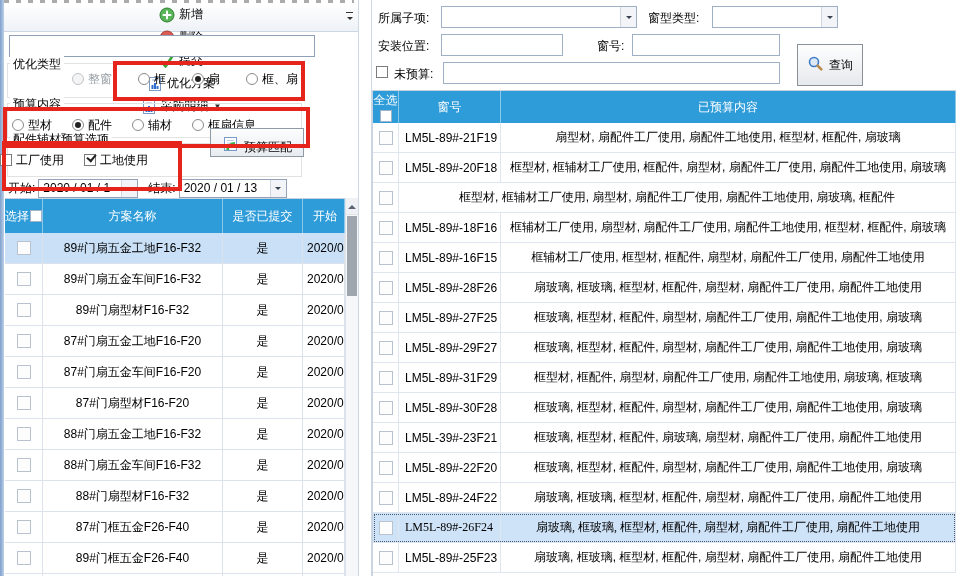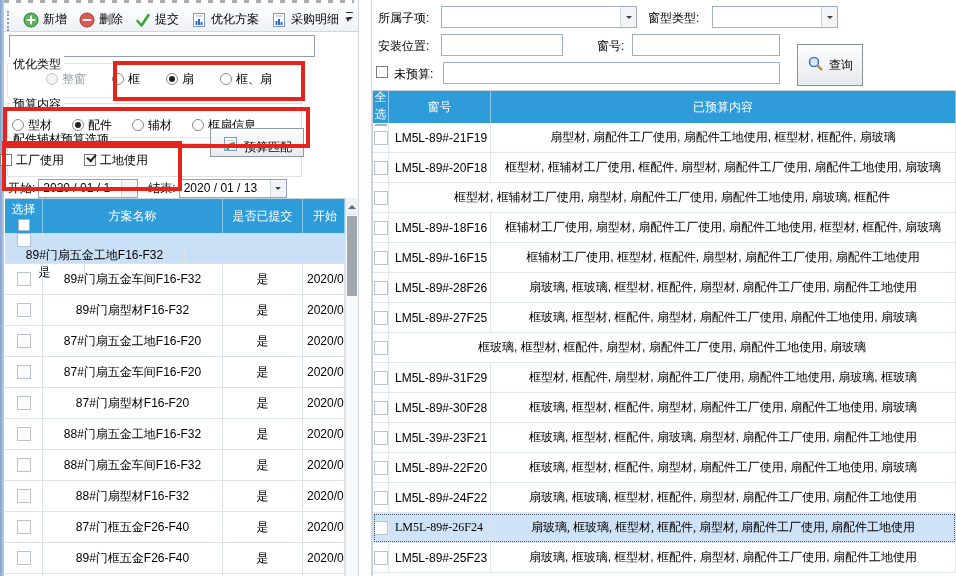--- a/index.html
+++ b/index.html
@@ -13,21 +13,21 @@
   
   .left-edge{position:absolute;left:0;top:0;width:4px;height:576px;
     background:linear-gradient(90deg,#7fa0cc,#bcd0e9);}
   .top-sliver{position:absolute;left:4px;top:0;width:350px;height:3px;overflow:hidden;
     background:repeating-linear-gradient(90deg,#666 0 5px,transparent 5px 12px);
     opacity:.55;}
 
   
   .toolbar{position:absolute;left:4px;top:3px;width:354px;height:28px;
     background:linear-gradient(#ffffff,#eef2f7);
-    border-bottom:1px solid #ccd6e4;display:flex;align-items:flex-end;}
+    border-bottom:1px solid #ccd6e4;display:flex;align-items:center;flex-direction:column;}
   .grip{width:3px;height:20px;margin:0 6px 0 3px;border-left:2px dotted #8fa0b6;}
   .tb-btn{display:flex;align-items:center;gap:4px;padding:3px 6px;cursor:default;white-space:nowrap;}
   .tb-btn svg{display:block;}
   .tb-caret{font-size:8px;color:#333;margin-left:1px;}
   .tb-overflow{position:absolute;right:2px;top:5px;width:13px;height:19px;
     display:flex;flex-direction:column;align-items:center;justify-content:center;color:#333;}
   .tb-overflow .bar{width:7px;border-top:1px solid #333;margin-bottom:2px;}
   .tb-overflow .arr{width:0;height:0;border:3.5px solid transparent;border-top-color:#333;margin-top:2px;}
 
   .name-input{position:absolute;left:9px;top:35px;width:296px;height:20px;
@@ -58,24 +58,24 @@
   .date-combo .dval{flex:1;padding:0 4px;white-space:nowrap;overflow:hidden;}
   .combo-arrow-btn{width:15px;align-self:stretch;background:#f2f4f7;border-left:1px solid #cfd6df;
     display:flex;align-items:center;justify-content:center;}
   .combo-arrow-btn:after{content:"";width:0;height:0;border:3.5px solid transparent;border-top-color:#39424e;margin-top:3px;}
 
   
   .ltable{position:absolute;left:5px;top:198px;width:340px;height:378px;overflow:hidden;
     border-top:1px solid #c9d2df;background:#fff;}
   .lhead{display:flex;height:34px;background:var(--hdr,#2E9CD9);color:#fff;}
   .lhead .hc{display:flex;align-items:center;justify-content:center;border-right:1px solid rgba(255,255,255,.45);box-sizing:border-box;}
-  .hc.sel-col{flex-direction:column;justify-content:center;gap:1px;}
+  .hc.sel-col{flex-direction:row;justify-content:center;gap:1px;}
   .hc .hcb{width:12px;height:12px;background:#fff;border:1px solid #9fb4c8;box-sizing:border-box;}
   .lrow{display:flex;height:30px;border-bottom:1px solid #dbe2ec;background:#fff;align-items:stretch;}
-  .lrow.selected{background:var(--sel,#C9E0F7);flex-direction:column;}
+  .lrow.selected{background:var(--sel,#C9E0F7);}
   .lrow .c{display:flex;align-items:center;justify-content:center;border-right:1px solid #dbe2ec;box-sizing:border-box;overflow:hidden;white-space:nowrap;}
   .col-sel{width:38px;flex:none;}
   .col-name{width:180px;flex:none;}
   .col-sub{width:80px;flex:none;}
   .col-date{flex:1;justify-content:flex-start!important;padding-left:4px;}
   .row-cb{width:12px;height:12px;border:1px solid #b9c2cf;background:#fdfdfd;}
 
   .vscroll{position:absolute;left:345px;top:198px;width:13px;height:378px;
     background:#f6f7f9;border-left:1px solid #e0e4ea;box-sizing:border-box;}
   .vs-up{height:16px;background:#eff1f4;border-bottom:1px solid #e0e4ea;display:flex;align-items:center;justify-content:center;}
@@ -96,21 +96,21 @@
     display:flex;align-items:center;justify-content:center;gap:5px;}
   .unbudget-cbx{position:absolute;left:376px;top:66px;}
 
   
   .rtable{position:absolute;left:372px;top:90px;width:584px;height:486px;overflow:hidden;
     border-top:1px solid #c9d2df;border-left:1px solid #c9d2df;background:#fff;box-sizing:border-box;}
   .rhead{display:flex;height:32px;background:var(--hdr,#2E9CD9);color:#fff;}
   .rhead .hc{display:flex;align-items:center;justify-content:center;border-right:1px solid rgba(255,255,255,.45);box-sizing:border-box;}
   .rrow{display:flex;height:30px;border-bottom:1px solid #e0e6ef;background:#fff;align-items:stretch;box-sizing:border-box;}
   .rrow .c{display:flex;align-items:center;border-right:1px solid #e0e6ef;box-sizing:border-box;overflow:hidden;white-space:nowrap;}
-  .rcol-sel{width:16px;flex:none;justify-content:center;text-align:center;}
+  .rcol-sel{width:26px;flex:none;justify-content:center;}
   .rcol-no{width:102px;flex:none;justify-content:flex-start;padding-left:6px;}
   .rcol-content{flex:1;justify-content:center;}
   .rrow.selected{background:#CFE3F8;outline:1px dotted #4a5a6e;outline-offset:-2px;font-family:Liberation Serif, serif;}
 </style>
 </head>
 <body>
 
 <div class="app">
   <div class="left-edge"></div>
   <div class="top-sliver"></div>
@@ -177,21 +177,21 @@
     <div class="tb-overflow">
       <span class="bar"></span>
         <span class="arr"></span>
     </div>
   </div>
 
   <input class="name-input" value="" style="">
 
   <div class="grpbox" style="left:7px;top:63px;width:293px;height:33px;"></div>
   <div class="grp-label" style="left:10px;top:56px;">优化类型</div>
-  <div class="opt-row" id="optimize-options" style="left:0;top:70px;width:354px;height:18px;padding-left:46px;gap:26px;font-family:Liberation Mono, monospace;">
+  <div class="opt-row" id="optimize-options" style="left:0;top:70px;width:354px;height:18px;padding-left:72px;gap:26px;font-family:Liberation Mono, monospace;">
       <span class="opt-item disabled">
         <span class="radio disabled"></span>
         <span class="opt-text">整窗</span>
       </span>
       <span class="opt-item">
         <span class="radio"></span>
         <span class="opt-text">框</span>
       </span>
       <span class="opt-item">
         <span class="radio checked"></span>
@@ -467,20 +467,21 @@
           <div class="c rcol-sel">
             <span class="row-cb"></span>
           </div>
           <div class="c rcol-no">LM5L-89#-27F25</div>
           <div class="c rcol-content">框玻璃, 框型材, 框配件, 扇型材, 扇配件工厂使用, 扇配件工地使用, 扇玻璃</div>
         </div>
         <div class="rrow">
           <div class="c rcol-sel">
             <span class="row-cb"></span>
           </div>
+          <div class="c rcol-no">LM5L-89#-29F27</div>
           <div class="c rcol-content">框玻璃, 框型材, 框配件, 扇型材, 扇配件工厂使用, 扇配件工地使用, 扇玻璃</div>
         </div>
         <div class="rrow">
           <div class="c rcol-sel">
             <span class="row-cb"></span>
           </div>
           <div class="c rcol-no">LM5L-89#-31F29</div>
           <div class="c rcol-content">框型材, 框配件, 扇型材, 扇配件工厂使用, 扇配件工地使用, 扇玻璃, 框玻璃</div>
         </div>
         <div class="rrow">

